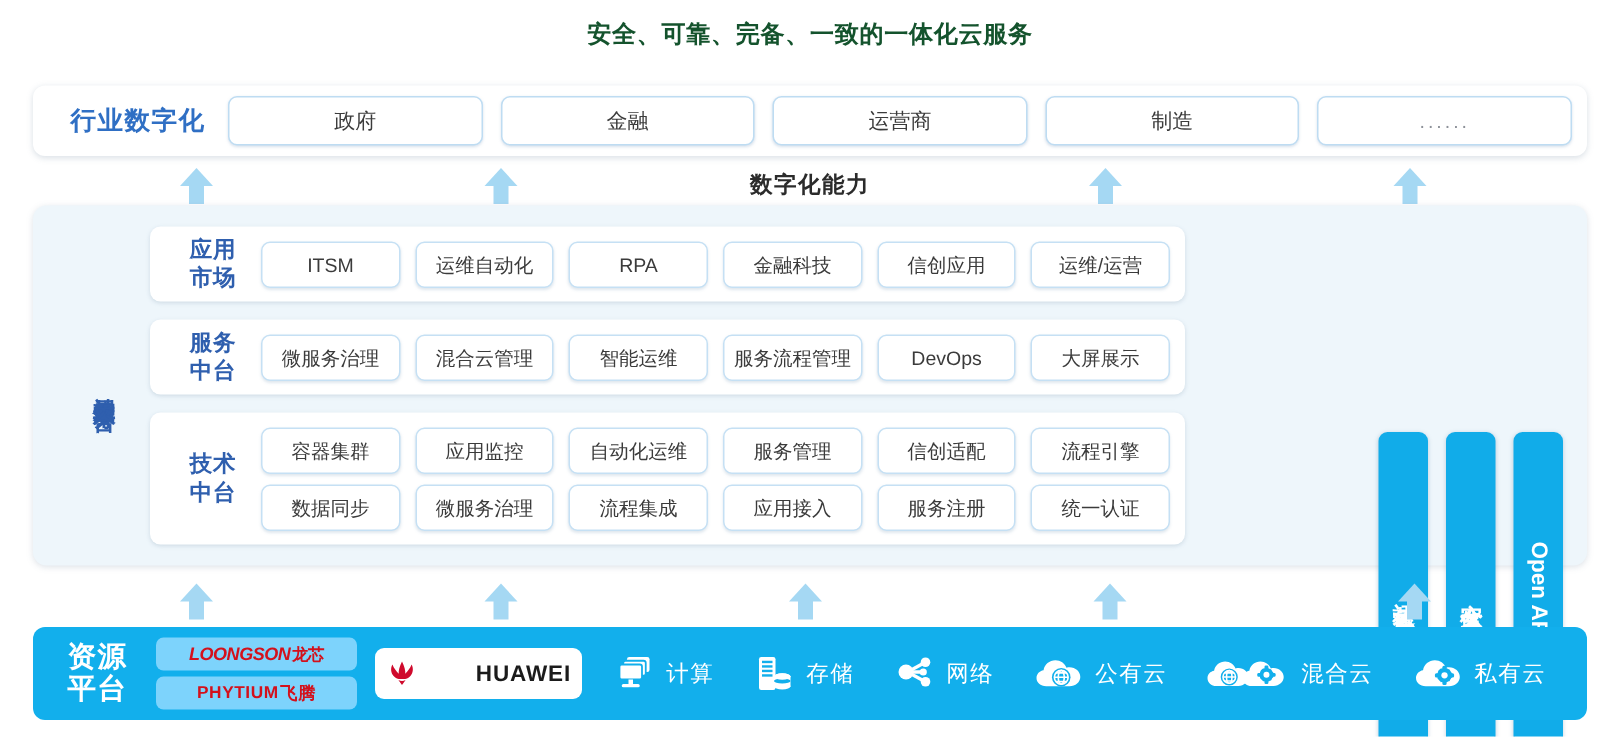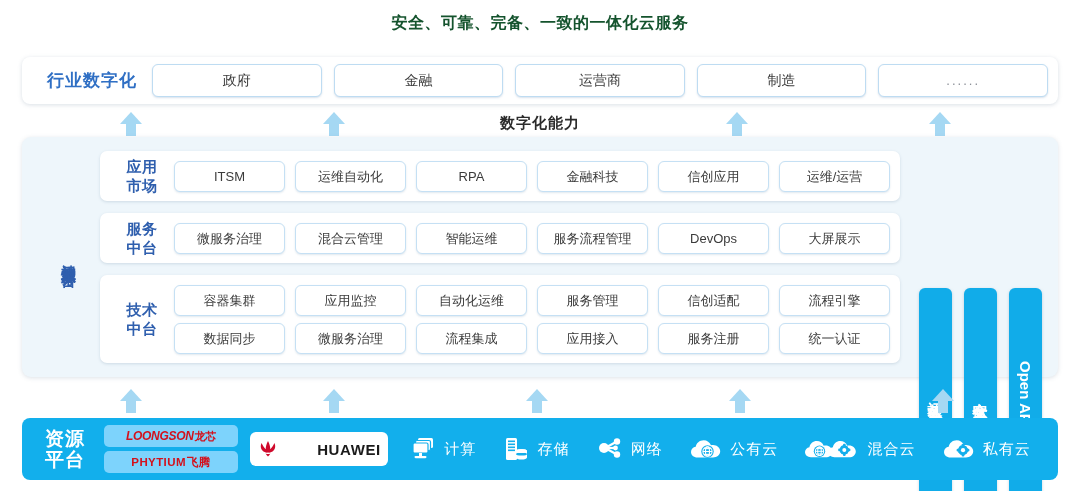--- a/index.html
+++ b/index.html
@@ -62,21 +62,21 @@
     box-shadow:0 1px 4px rgba(120,140,160,.25);
   }
   #platform-label{
     position:absolute;left:30px;top:20px;width:34px;height:200px;
     display:flex;align-items:center;justify-content:center;
     font-size:15px;font-weight:bold;color:#2f5fae;line-height:17px;
     writing-mode:vertical-rl;letter-spacing:1px;text-align:center;
   }
 
   .layer{
-    position:absolute;left:78px;width:800px;background:#fff;border-radius:7px;
+    position:absolute;left:78px;width:690px;background:#fff;border-radius:7px;
     box-shadow:0 1px 3px rgba(130,155,180,.30);
     display:flex;align-items:center;box-sizing:border-box;padding:0 10px;
   }
   #layer-app{top:14px;height:50px;}
   #layer-svc{top:76px;height:50px;}
   #layer-tech{top:138px;height:88px;}
 
   .layer-name{
     flex:0 0 64px;width:64px;text-align:center;
     font-size:15px;font-weight:bold;color:#2f5fae;line-height:19px;letter-spacing:.5px;

